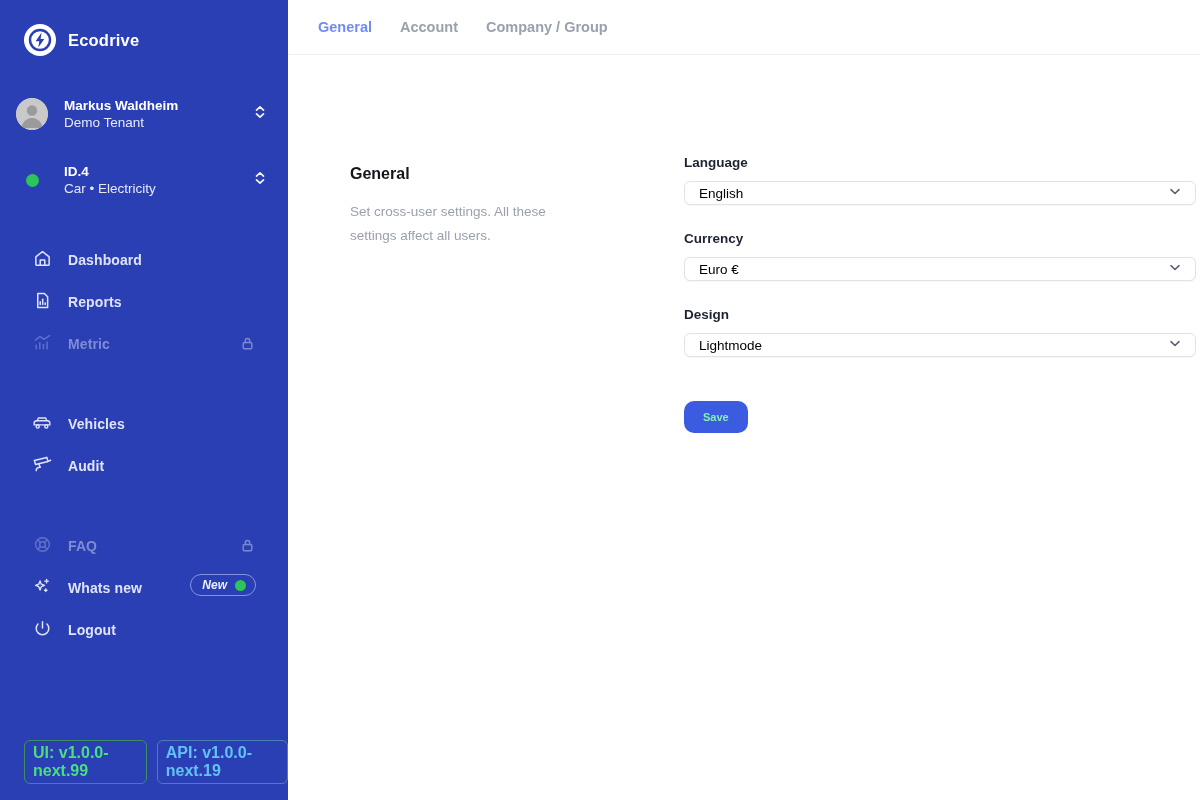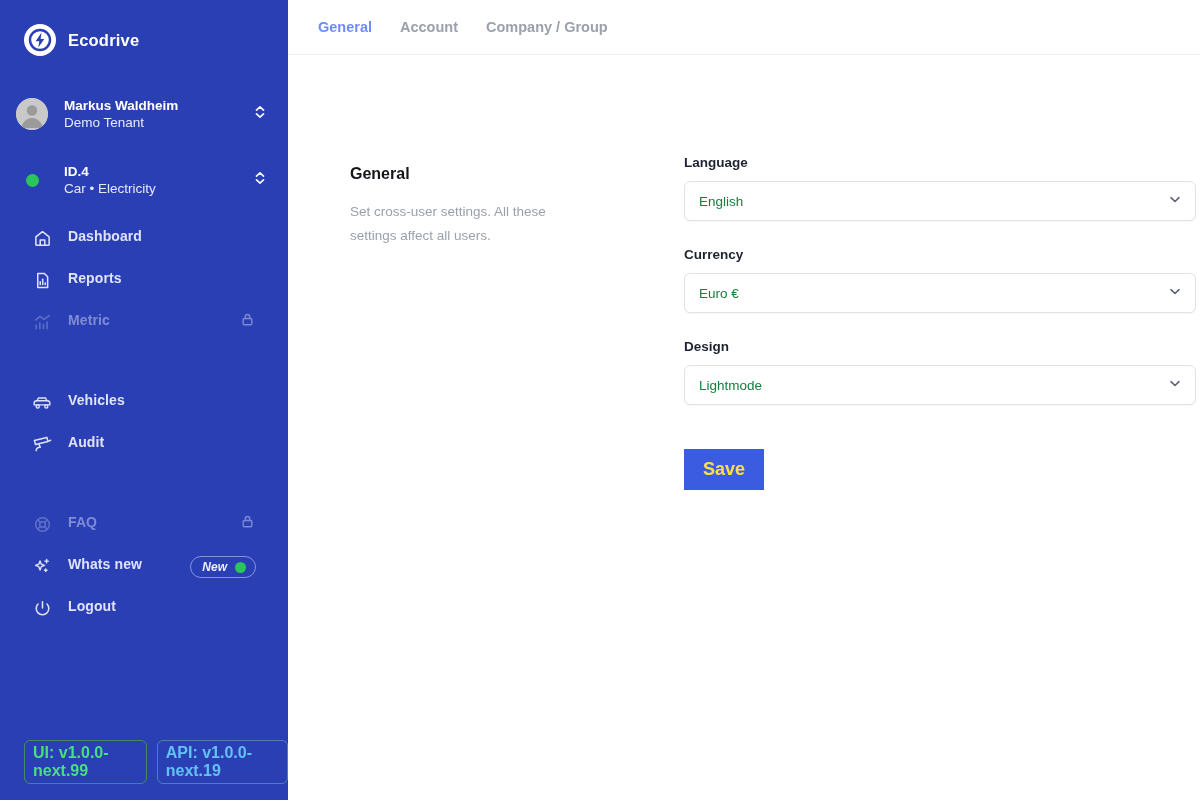--- a/index.html
+++ b/index.html
@@ -54,21 +54,21 @@
   .dot-wrap { width: 32px; flex: 0 0 32px; display: flex; justify-content: center; }
   .status-dot { width: 13px; height: 13px; border-radius: 50%; background: #2BC55B; }
   .sel-text { flex: 1; margin-left: 16px; line-height: 1.28; }
   .sel-title { font-size: 13.5px; font-weight: bold; color: #ffffff; }
   .sel-sub { font-size: 13.5px; color: #e7e9fb; font-weight: 400; }
   .chev-updown { width: 16px; flex: 0 0 16px; opacity: .95; }
 
   .nav { margin-top: 24px; }
   .nav-gap { height: 36px; }
   .nav-item {
-    display: flex; align-items: flex-start;
+    display: flex; align-items: flex-end;
     height: 40px;
     margin: 2px 17px;
     padding: 0 15px;
     border-radius: 8px;
     cursor: pointer;
     color: #dfe3fb;
   }
   .nav-item .nav-icon { width: 20px; height: 20px; flex: 0 0 20px; display: flex; align-items: center; justify-content: center; }
   .nav-label { margin-left: 16px; font-size: 14px; font-weight: bold; letter-spacing: .1px; flex: 1; }
   .nav-item.active { background: #3B50DB; color: #ffffff; }
@@ -115,40 +115,40 @@
   .content { padding: 100px 0 0 62px; display: flex; }
   .col-left { width: 224px; flex: 0 0 224px; padding-top: 10px; }
   .sec-title { font-size: 16px; font-weight: bold; color: #14161c; }
   .sec-desc { margin-top: 17px; font-size: 13.5px; color: #9aa1ad; line-height: 1.75; }
 
   .col-right { flex: 1; padding-left: 110px; }
   .field { margin-bottom: 26px; }
   .field-label { font-size: 13.5px; font-weight: bold; color: #1d2330; margin-bottom: 11px; }
   .select {
     position: relative;
-    width: 512px; height: 40px;
+    width: 512px; height: 24px;
     border: 1px solid #dfe2e7;
     border-radius: 6px;
     background: #ffffff;
     display: flex; align-items: center;
     padding: 0 14px;
-    font-size: 13.5px; color: #15803d;
+    font-size: 13.5px; color: #000000;
     cursor: pointer;
     box-shadow: 0 1px 1px rgba(16,24,40,0.03);
   }
   .select .chev-down { position: absolute; right: 12px; top: 50%; transform: translateY(-50%); }
 
   .save-btn {
     margin-top: 18px;
     background: #3B5BE0;
-    color: #fde047;
+    color: #86efac;
     border: none;
-    border-radius: 0;
+    border-radius: 10px;
     font-family: "Liberation Sans", sans-serif;
-    font-size: 18px; font-weight: bold;
+    font-size: 11px; font-weight: bold;
     padding: 10px 19px;
     cursor: pointer;
   }
 </style>
 </head>
 <body>
 
 <div class="app">
 
   <aside class="sidebar">

